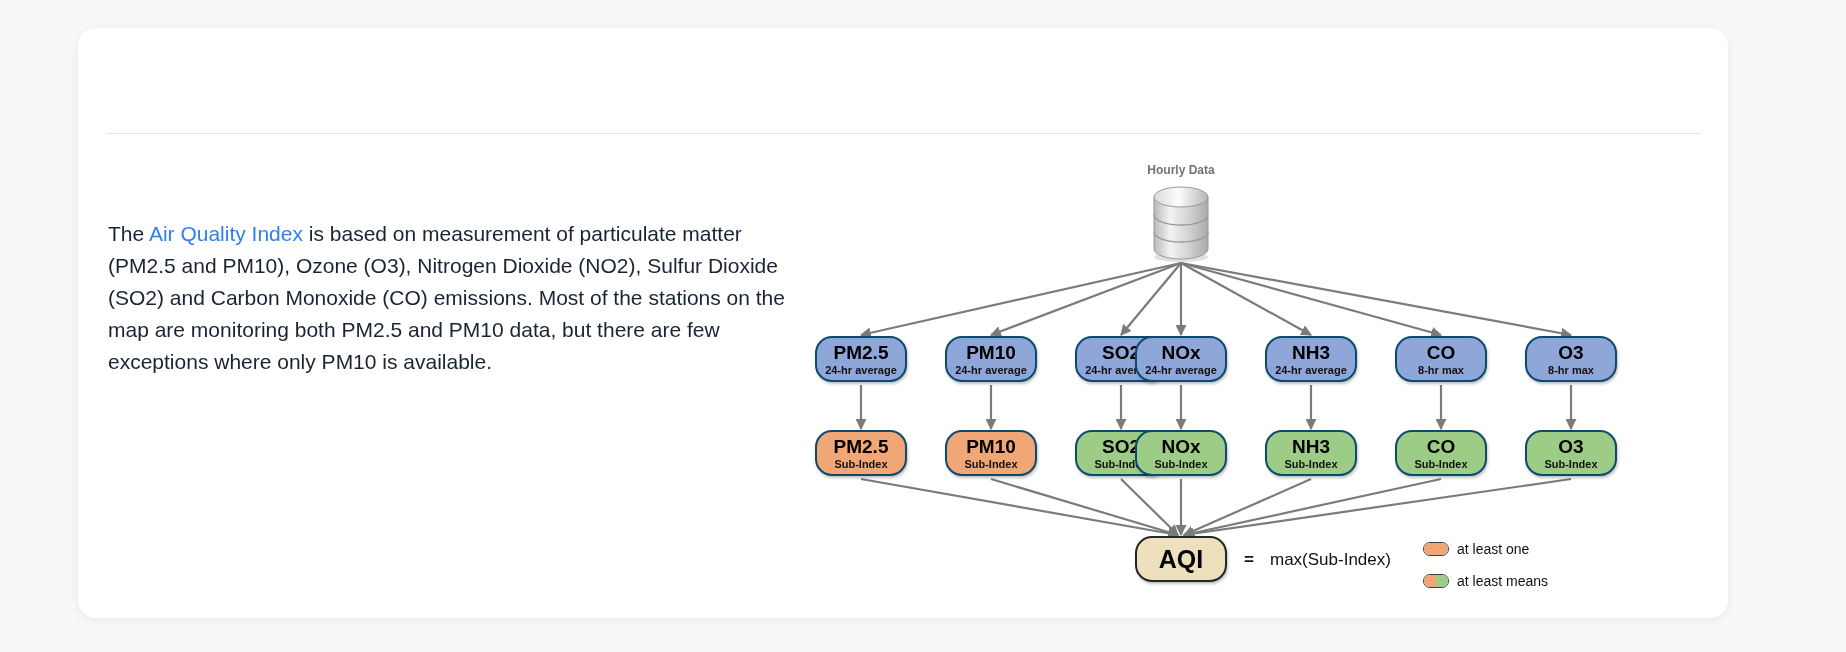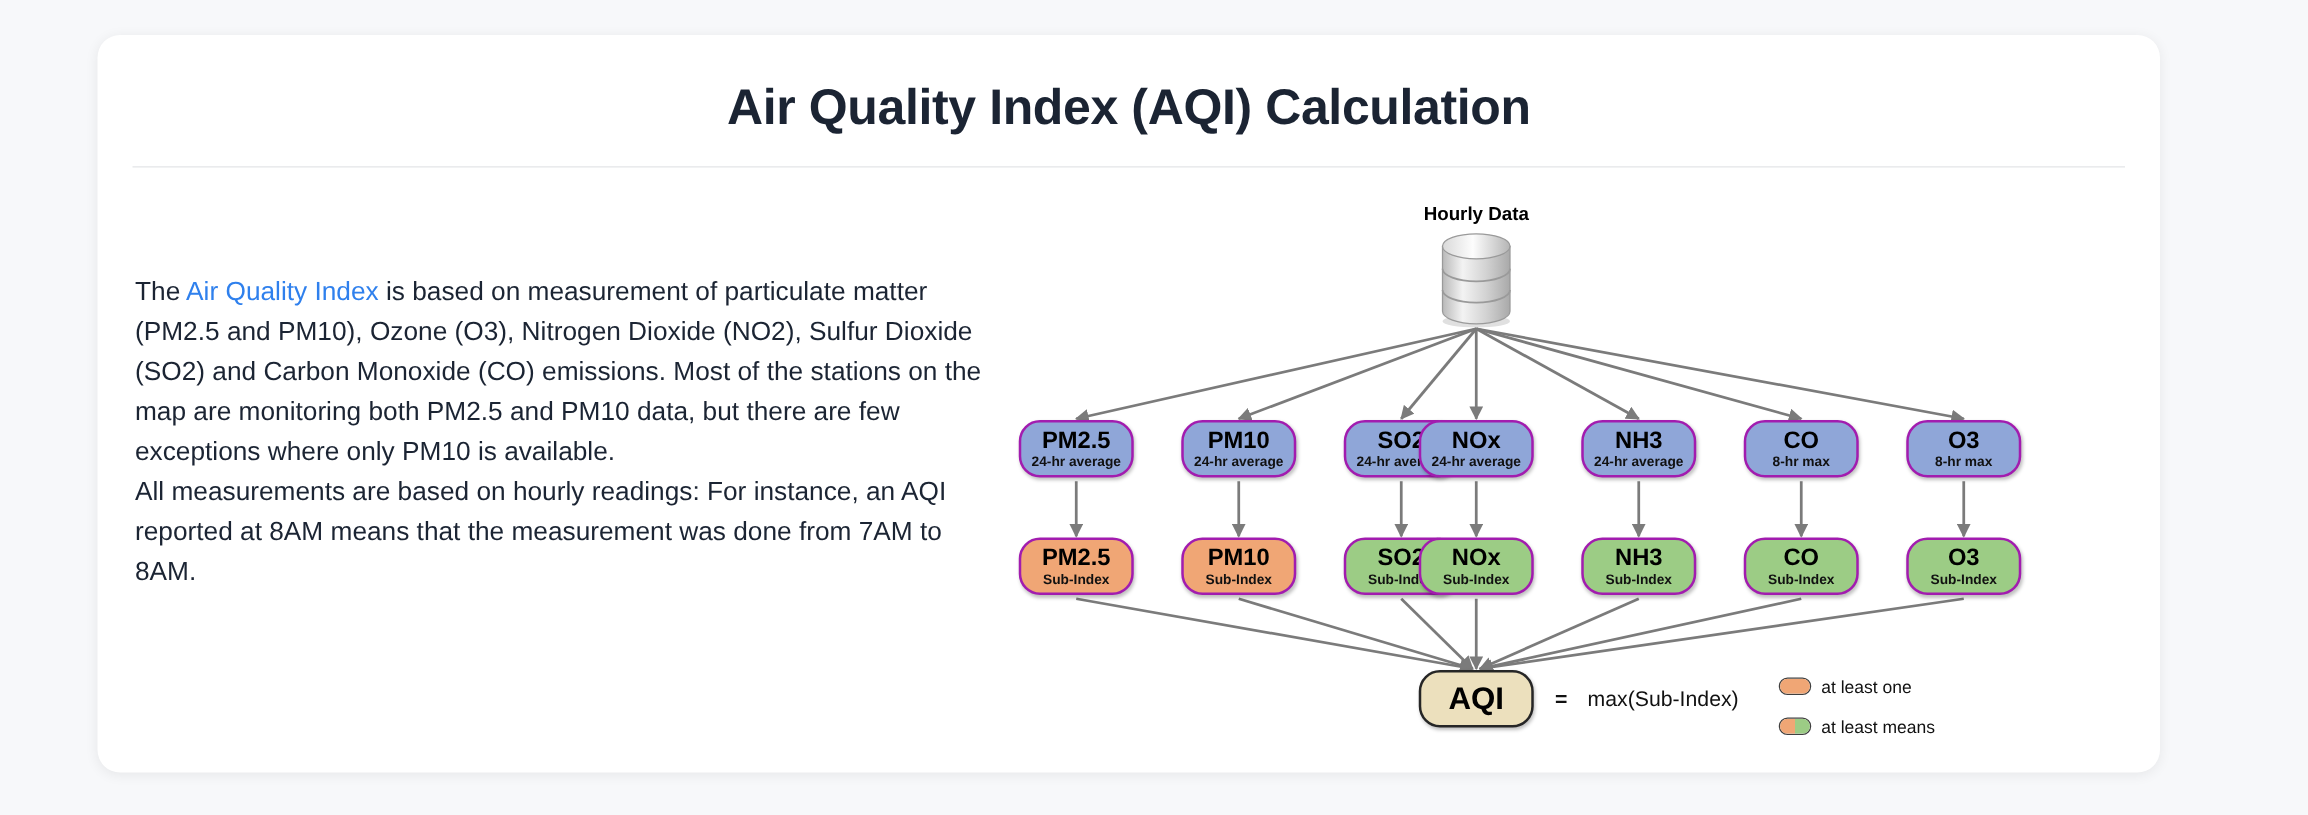--- a/index.html
+++ b/index.html
@@ -59,21 +59,21 @@
   
   .diagram {
     position: absolute;
     left: 700px; top: 95px;
     width: 930px; height: 470px;
   }
   .diagram svg { position: absolute; left: 0; top: 0; }
 
   .node {
     position: absolute;
-    border: 2px solid #a21caf;
+    border: 2px solid #0c4a6e;
     border-radius: 17px;
     display: flex;
     flex-direction: column;
     align-items: center;
     justify-content: center;
     box-shadow: 1px 2px 3px rgba(0,0,0,0.25);
     z-index: 3;
   }
   .node .n-title {
     font-size: 19px;
@@ -102,23 +102,23 @@
     display: flex; align-items: center; justify-content: center;
     box-shadow: 1px 2px 3px rgba(0,0,0,0.25);
     z-index: 3;
   }
   .aqi-node .n-title { font-size: 25px; font-weight: 700; color: #000; }
 
   
   .db-label {
     position: absolute;
     text-align: center;
-    font-size: 15px;
+    font-size: 12px;
     font-weight: 700;
-    color: #000000;
+    color: #737373;
     width: 160px;
   }
 
   .eq-sign {
     position: absolute;
     font-size: 17px; font-weight: 600; color: #111;
   }
   .eq-expr {
     position: absolute;
     font-size: 17px; color: #111;
@@ -138,26 +138,24 @@
   }
   .sw .half { width: 50%; height: 100%; }
   .legend-label { font-size: 14px; color: #111; white-space: nowrap; }
 </style>
 </head>
 <body>
 
 <div id="page">
   <div class="card">
 
-    <div class="page-title">Air Quality Index (AQI) Calculation</div>
     <div class="title-rule"></div>
 
     <div class="text-col">
       <p><span>The </span><a href="#">Air Quality Index</a><span> is based on measurement of particulate matter (PM2.5 and PM10), Ozone (O3), Nitrogen Dioxide (NO2), Sulfur Dioxide (SO2) and Carbon Monoxide (CO) emissions. Most of the stations on the map are monitoring both PM2.5 and PM10 data, but there are few exceptions where only PM10 is available.</span></p>
-      <p>All measurements are based on hourly readings: For instance, an AQI reported at 8AM means that the measurement was done from 7AM to 8AM.</p>
     </div>
 
     <div class="diagram">
 
       <svg width="930" height="470">
         <defs>
           <marker id="arrow" viewBox="0 0 10 10" refX="9" refY="5" markerWidth="5" markerHeight="5" orient="auto-start-reverse">
             <path d="M 0 0 L 10 5 L 0 10 z" fill="#7b7b7b"></path>
           </marker>
           <linearGradient id="cylTop" x1="0" y1="0" x2="1" y2="0">

